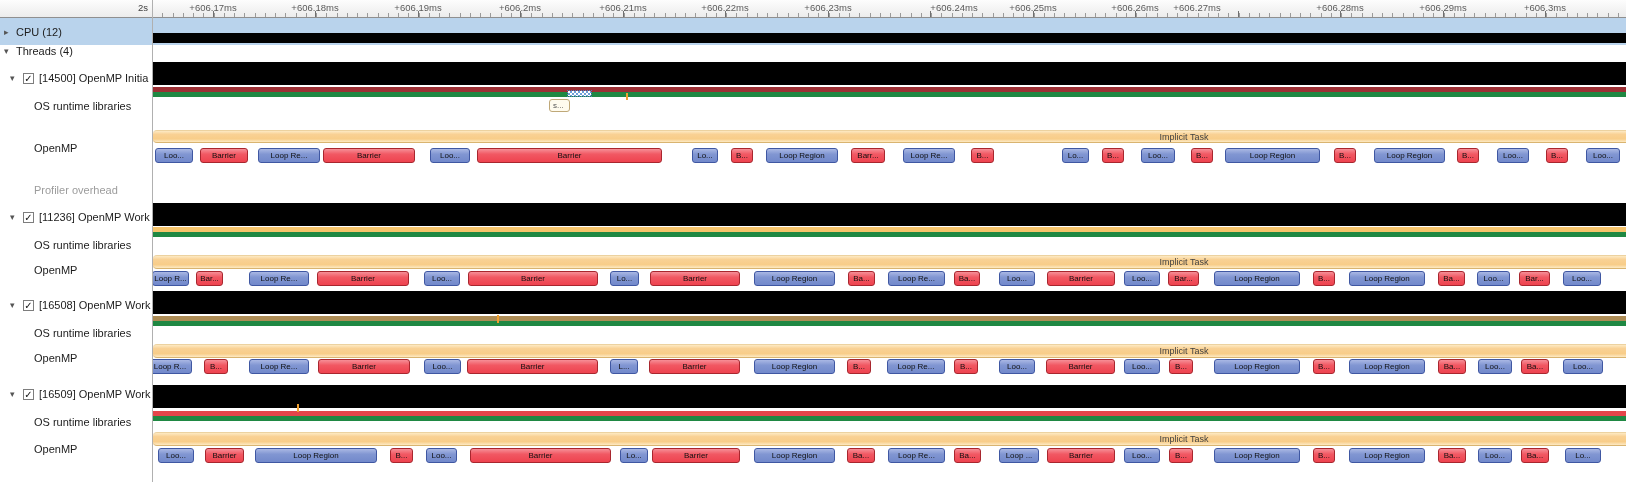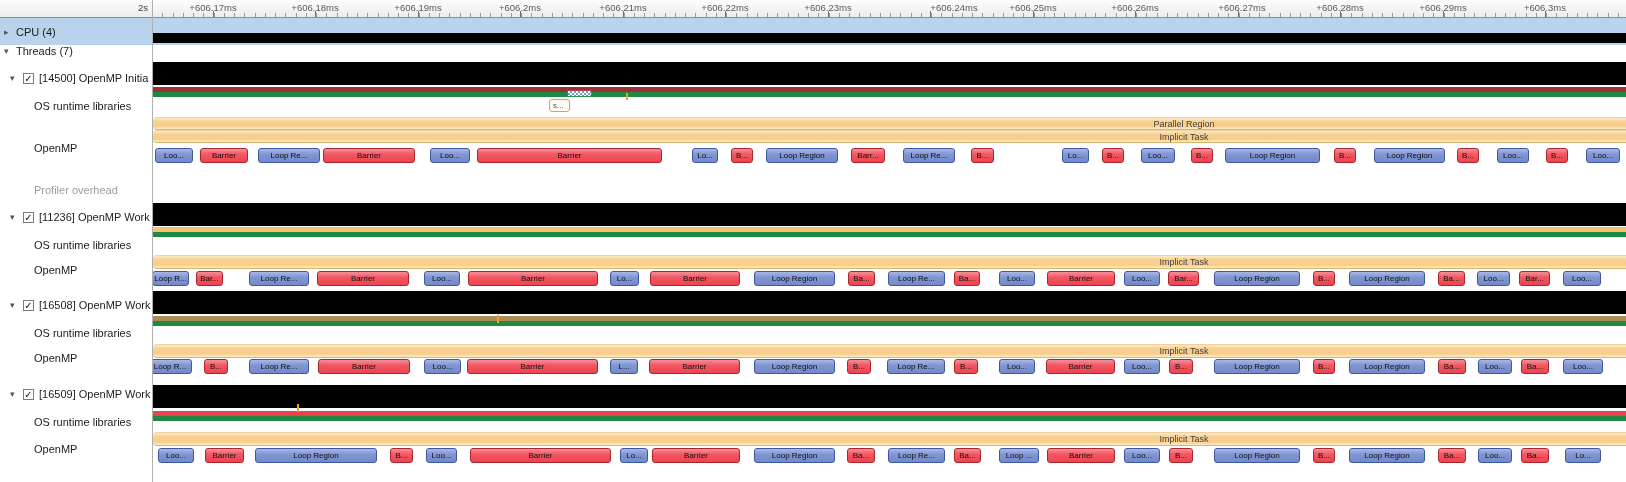--- a/index.html
+++ b/index.html
@@ -62,23 +62,20 @@
       <div class="stripe" style="top: 92px; height: 5px; background: rgb(31, 136, 67);"></div>
       <div class="bar-black" style="top: 203px; height: 23px;"></div>
       <div class="stripe" style="top: 227px; height: 5px; background: rgb(246, 196, 107);"></div>
       <div class="stripe" style="top: 232px; height: 5px; background: rgb(31, 136, 67);"></div>
       <div class="bar-black" style="top: 291px; height: 23px;"></div>
       <div class="stripe" style="top: 316px; height: 5px; background: rgb(173, 140, 85);"></div>
       <div class="stripe" style="top: 321px; height: 5px; background: rgb(31, 136, 67);"></div>
       <div class="bar-black" style="top: 385px; height: 23px;"></div>
       <div class="stripe" style="top: 411px; height: 5px; background: rgb(228, 68, 74);"></div>
       <div class="stripe" style="top: 416px; height: 5px; background: rgb(31, 136, 67);"></div>
-      <div class="oband" style="top: 117px; height: 13px;">
-        <span class="olabel" style="left: 1031px;">Parallel Region</span>
-      </div>
       <div class="oband" style="top: 130px; height: 13px;">
         <span class="olabel" style="left: 1031px;">Implicit Task</span>
       </div>
       <div class="oband" style="top: 255px; height: 14px;">
         <span class="olabel" style="left: 1031px;">Implicit Task</span>
       </div>
       <div class="oband" style="top: 344px; height: 14px;">
         <span class="olabel" style="left: 1031px;">Implicit Task</span>
       </div>
       <div class="oband" style="top: 432px; height: 14px;">
@@ -198,37 +195,37 @@
       <span class="rlabel" style="left: 725px;">+606.22ms</span>
       <div class="rtick-major" style="left: 725px;"></div>
       <span class="rlabel" style="left: 828px;">+606.23ms</span>
       <div class="rtick-major" style="left: 828px;"></div>
       <span class="rlabel" style="left: 930px; margin-left: 24px;">+606.24ms</span>
       <div class="rtick-major" style="left: 930px;"></div>
       <span class="rlabel" style="left: 1033px;">+606.25ms</span>
       <div class="rtick-major" style="left: 1033px;"></div>
       <span class="rlabel" style="left: 1135px;">+606.26ms</span>
       <div class="rtick-major" style="left: 1135px;"></div>
-      <span class="rlabel" style="left: 1242px;">+606.27ms</span>
+      <span class="rlabel" style="left: 1197px;">+606.27ms</span>
       <div class="rtick-major" style="left: 1238px;"></div>
       <span class="rlabel" style="left: 1340px;">+606.28ms</span>
       <div class="rtick-major" style="left: 1340px;"></div>
       <span class="rlabel" style="left: 1443px;">+606.29ms</span>
       <div class="rtick-major" style="left: 1443px;"></div>
       <span class="rlabel" style="left: 1545px;">+606.3ms</span>
       <div class="rtick-major" style="left: 1545px;"></div>
     </div>
   <div id="sidebar">
       <div class="srow group sel" style="top: 1px; height: 27px;">
         <span class="caret">▸</span>
-        <span class="slabel">CPU (4)</span>
+        <span class="slabel">CPU (12)</span>
       </div>
       <div class="srow group" style="top: 24px;">
         <span class="caret">▾</span>
-        <span class="slabel">Threads (7)</span>
+        <span class="slabel">Threads (4)</span>
       </div>
       <div class="srow thread" style="top: 51px;">
         <span class="caret">▾</span>
         <span class="cb">✓</span>
         <span class="slabel">[14500] OpenMP Initia</span>
       </div>
       <div class="srow child" style="top: 79px;">
         <span class="slabel">OS runtime libraries</span>
       </div>
       <div class="srow child" style="top: 121px;">

